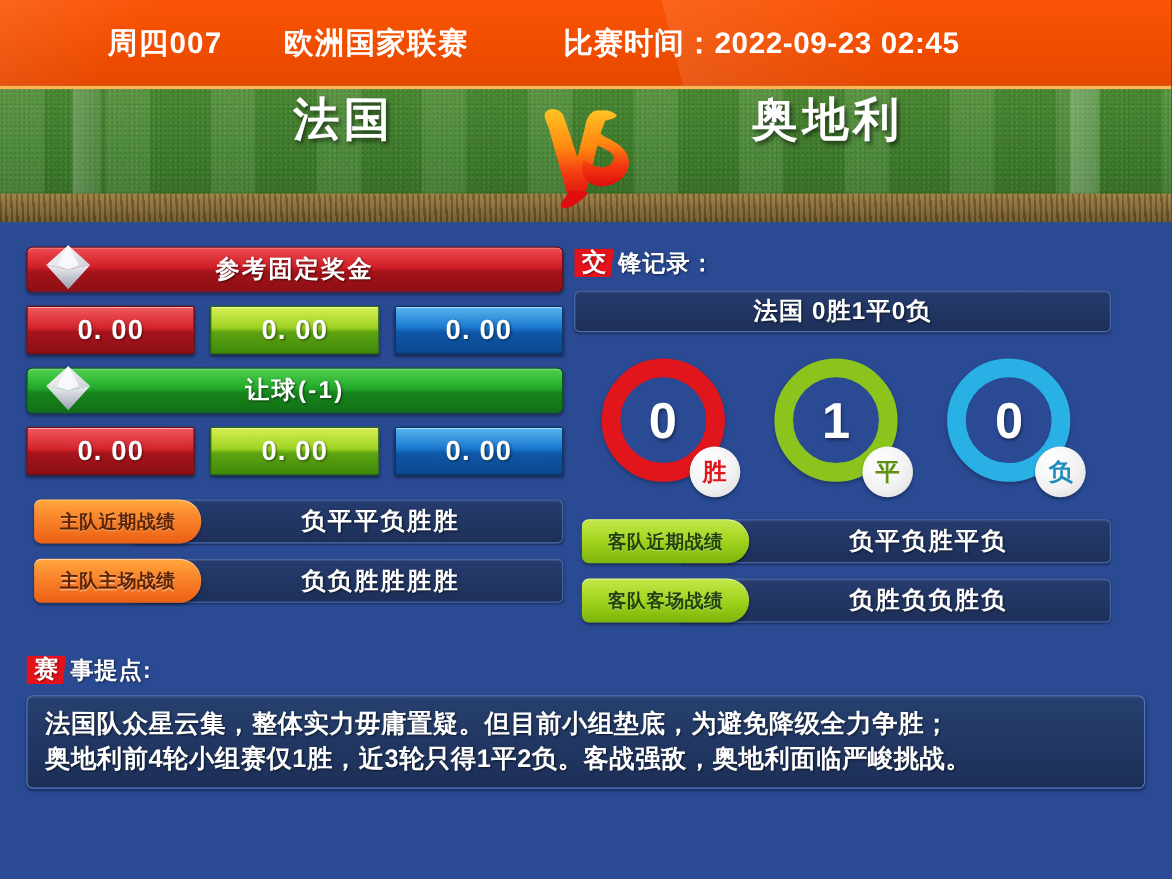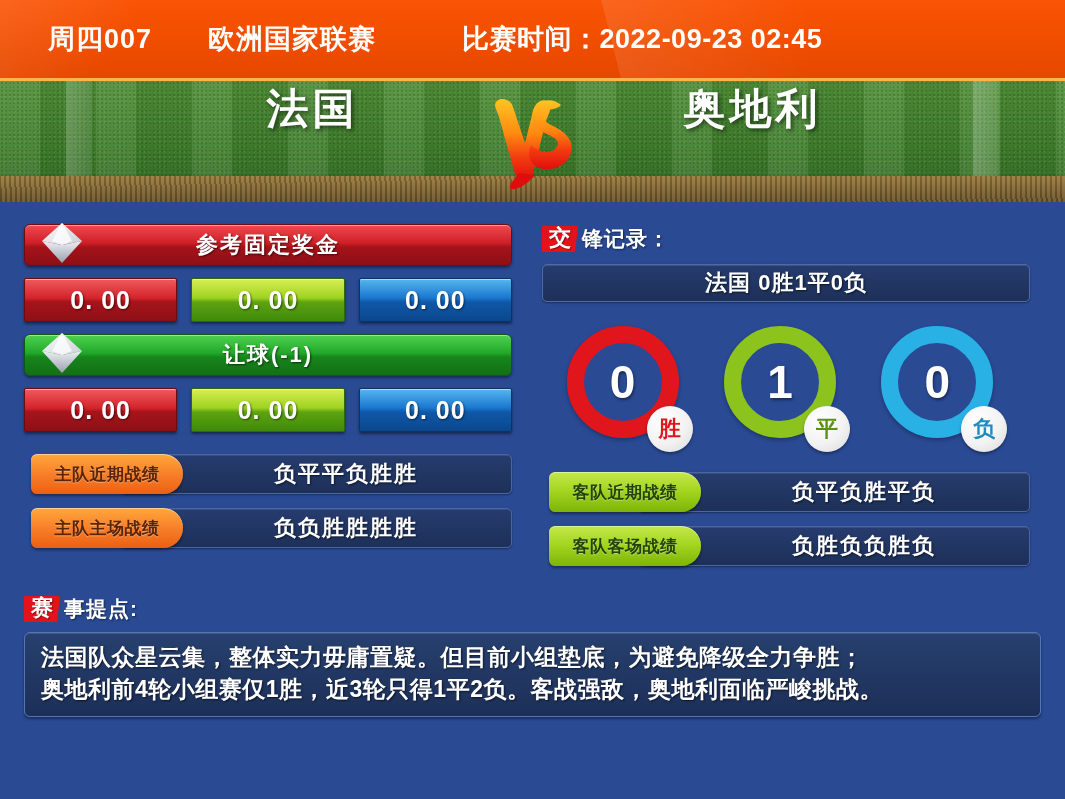--- a/index.html
+++ b/index.html
@@ -24,21 +24,21 @@
     transform: rotate(12deg);
   }
   .header::after {
     content: ""; position: absolute; right: 130px; top: -60px;
     width: 320px; height: 190px;
     background: linear-gradient(100deg, rgba(255,255,255,.10), rgba(255,255,255,0) 60%);
     transform: rotate(-14deg);
   }
   .hdr-row {
     position: relative; z-index: 2; display: flex; align-items: center;
-    width: 100%; padding-left: 48px;
+    width: 100%; padding-left: 98px;
   }
   .hdr-num { font-size: 27px; font-weight: bold; color: #fff; letter-spacing: 1px; }
   .hdr-league { font-size: 27px; font-weight: bold; color: #fff; margin-left: 56px; letter-spacing: 1px; }
   .hdr-time { font-size: 27px; font-weight: bold; color: #fff; margin-left: 86px; letter-spacing: .5px; }
 
   
   .pitch {
     height: 124px; width: 100%; position: relative; overflow: hidden;
     background:
       repeating-linear-gradient(90deg,
@@ -73,21 +73,21 @@
   }
   .team-name {
     font-size: 42px; font-weight: bold; color: #fff;
     text-shadow: 2px 2px 4px rgba(0,0,0,.55);
     width: 330px; text-align: center; letter-spacing: 4px;
   }
   .vs-logo { width: 110px; display: flex; justify-content: center; align-items: center; }
 
   
   .body-wrap { position: relative; padding: 22px 0 0 0; }
-  .cols { display: flex; padding: 0 24px; gap: 30px; }
+  .cols { display: flex; padding: 0 24px; gap: 10px; }
   .col { width: 488px; }
 
   
   .odds-head {
     position: relative; height: 42px; border-radius: 6px;
     display: flex; align-items: center; justify-content: center;
     margin-bottom: 12px;
     box-shadow: 0 2px 3px rgba(0,0,0,.42), inset 0 1px 0 rgba(255,255,255,.45);
   }
   .odds-head.red {

